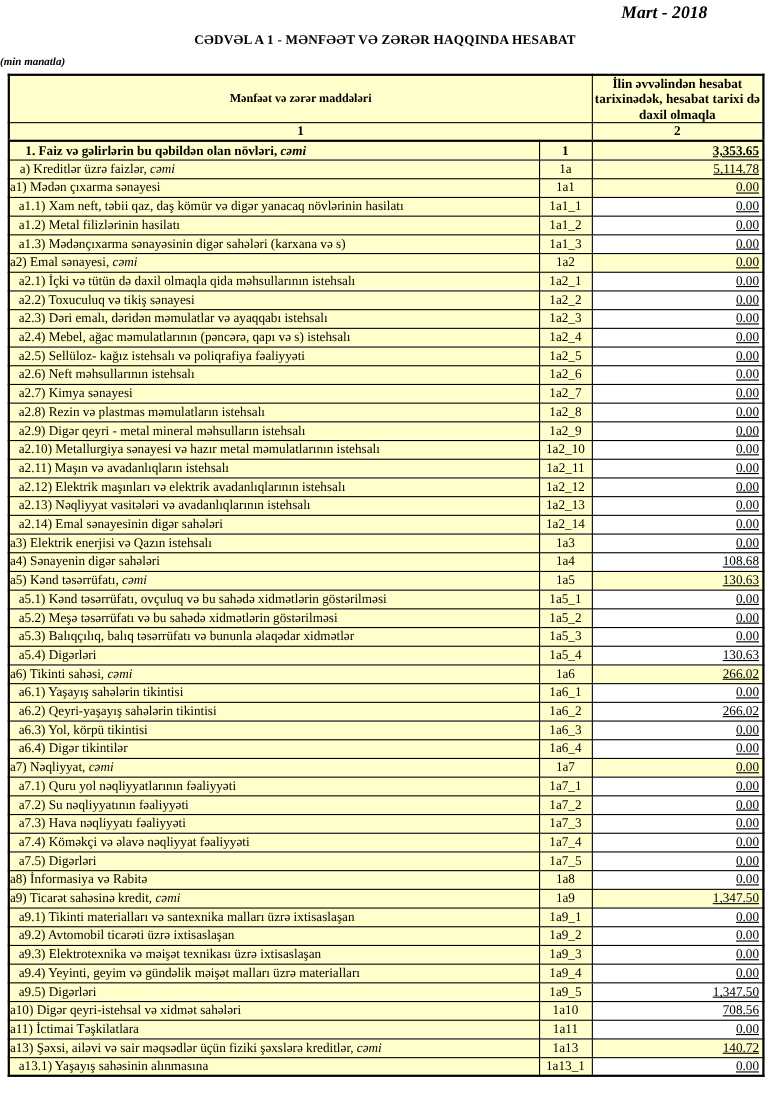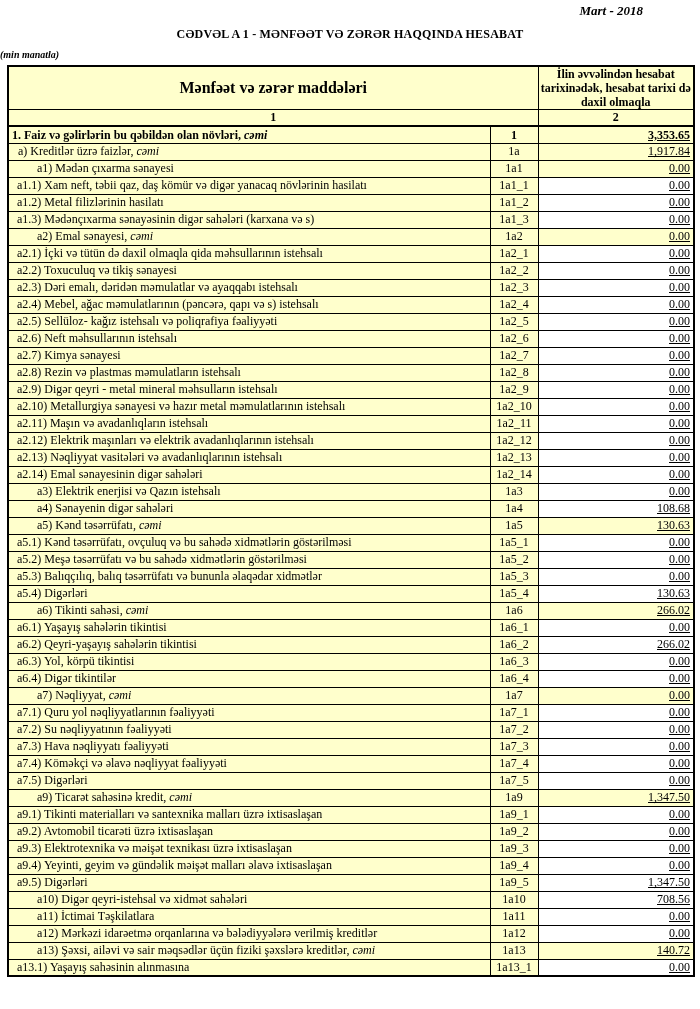--- a/index.html
+++ b/index.html
@@ -5,21 +5,21 @@
   html, body { margin: 0; padding: 0; background: #ffffff; }
   body {
     width: 700px; height: 1009px; overflow: hidden;
     font-family: "Liberation Serif", "DejaVu Serif", serif;
     color: #000;
     -webkit-font-smoothing: antialiased;
   }
   .period {
     margin: 3px 57px 0 0;
     text-align: right;
-    font-size: 13px; font-weight: bold; font-style: italic;
+    font-size: 16px; font-weight: bold; font-style: italic;
   }
   .title {
     margin: 8px 0 0 0;
     text-align: center;
     font-size: 12px; font-weight: bold;
     letter-spacing: 0.2px;
   }
   .unit-note {
     margin: 7px 9px 4px 0;
     text-align: left;
@@ -37,42 +37,42 @@
   col.c-value { width: 156px; }
   .report th, .report td {
     border: 1px solid var(--border, #000);
     background: var(--fill, #FFFFCC);
     padding: 0;
     overflow: hidden;
     white-space: nowrap;
   }
   tr.hdr { height: 43px; }
   tr.hdr th {
-    font-size: 16px; font-weight: bold;
+    font-size: 11px; font-weight: bold;
     text-align: center; vertical-align: middle;
   }
   tr.hdr th.val-hdr {
     font-size: 12px; line-height: 1.18;
     white-space: normal;
     padding: 0 2px;
   }
   tr.colnum { height: 16px; }
   tr.colnum th {
     font-size: 12px; font-weight: bold; text-align: center;
     border-bottom: 2px solid var(--border, #000);
   }
   tr.row { height: 17px; }
   tr.row td { font-size: 12px; vertical-align: middle; line-height: 15px; }
   td.name  { text-align: left; }
   td.code  { text-align: center; }
   td.value { text-align: right; padding-right: 3px; text-decoration: underline; }
   td.value.blank { background: var(--blank, #FFFFFF); }
-  tr.ind0 td.name { padding-left: 3px;  }
+  tr.ind0 td.name { padding-left: 14px;  }
   tr.ind1 td.name { padding-left: 9px; margin-top: 36px;  }
-  tr.ind2 td.name { padding-left: 28px; }
+  tr.ind2 td.name { padding-left: 0; }
   tr.ind3 td.name { padding-left: 8px; }
   tr.bold td { font-weight: bold; }
   tr.bold { border-top: 2px solid var(--border, #000); }
   td.name i { font-style: italic; }
 </style>
 </head>
 <body>
 
 <div class="page">
   <div class="period">Mart - 2018</div>
@@ -97,21 +97,21 @@
     </thead>
     <tbody id="rows">
         <tr class="row ind0 bold">
           <td class="name">1. Faiz və gəlirlərin bu qəbildən olan növləri, <i>cəmi</i></td>
           <td class="code">1</td>
           <td class="value filled">3,353.65</td>
         </tr>
         <tr class="row ind1">
           <td class="name">a) Kreditlər üzrə faizlər, <i>cəmi</i></td>
           <td class="code">1a</td>
-          <td class="value filled">1,917.84</td>
+          <td class="value filled">5,114.78</td>
         </tr>
         <tr class="row ind2">
           <td class="name">a1) Mədən çıxarma sənayesi</td>
           <td class="code">1a1</td>
           <td class="value filled">0.00</td>
         </tr>
         <tr class="row ind3">
           <td class="name">a1.1) Xam neft, təbii qaz, daş kömür və digər yanacaq növlərinin hasilatı</td>
           <td class="code">1a1_1</td>
           <td class="value blank">0.00</td>
@@ -285,62 +285,62 @@
           <td class="name">a7.4) Köməkçi və əlavə nəqliyyat fəaliyyəti</td>
           <td class="code">1a7_4</td>
           <td class="value blank">0.00</td>
         </tr>
         <tr class="row ind3">
           <td class="name">a7.5) Digərləri</td>
           <td class="code">1a7_5</td>
           <td class="value blank">0.00</td>
         </tr>
         <tr class="row ind2">
+          <td class="name">a8)  İnformasiya və Rabitə</td>
+          <td class="code">1a8</td>
+          <td class="value blank">0.00</td>
+        </tr>
+        <tr class="row ind2">
           <td class="name">a9) Ticarət sahəsinə kredit, <i>cəmi</i></td>
           <td class="code">1a9</td>
           <td class="value filled">1,347.50</td>
         </tr>
         <tr class="row ind3">
           <td class="name">a9.1) Tikinti materialları və santexnika malları üzrə ixtisaslaşan</td>
           <td class="code">1a9_1</td>
           <td class="value blank">0.00</td>
         </tr>
         <tr class="row ind3">
           <td class="name">a9.2) Avtomobil ticarəti üzrə ixtisaslaşan</td>
           <td class="code">1a9_2</td>
           <td class="value blank">0.00</td>
         </tr>
         <tr class="row ind3">
           <td class="name">a9.3) Elektrotexnika və məişət texnikası üzrə ixtisaslaşan</td>
           <td class="code">1a9_3</td>
           <td class="value blank">0.00</td>
         </tr>
         <tr class="row ind3">
-          <td class="name">a9.4) Yeyinti, geyim və gündəlik məişət malları əlavə ixtisaslaşan</td>
+          <td class="name">a9.4) Yeyinti, geyim və gündəlik məişət malları üzrə materialları</td>
           <td class="code">1a9_4</td>
           <td class="value blank">0.00</td>
         </tr>
         <tr class="row ind3">
           <td class="name">a9.5) Digərləri</td>
           <td class="code">1a9_5</td>
           <td class="value blank">1,347.50</td>
         </tr>
         <tr class="row ind2">
           <td class="name">a10) Digər qeyri-istehsal və xidmət sahələri</td>
           <td class="code">1a10</td>
           <td class="value blank">708.56</td>
         </tr>
         <tr class="row ind2">
           <td class="name">a11) İctimai Təşkilatlara</td>
           <td class="code">1a11</td>
-          <td class="value blank">0.00</td>
-        </tr>
-        <tr class="row ind2">
-          <td class="name">a12) Mərkəzi  idarəetmə orqanlarına və bələdiyyələrə verilmiş kreditlər</td>
-          <td class="code">1a12</td>
           <td class="value blank">0.00</td>
         </tr>
         <tr class="row ind2">
           <td class="name">a13) Şəxsi, ailəvi və sair məqsədlər üçün fiziki şəxslərə kreditlər, <i>cəmi</i></td>
           <td class="code">1a13</td>
           <td class="value filled">140.72</td>
         </tr>
         <tr class="row ind3">
           <td class="name">a13.1) Yaşayış sahəsinin alınmasına</td>
           <td class="code">1a13_1</td>

